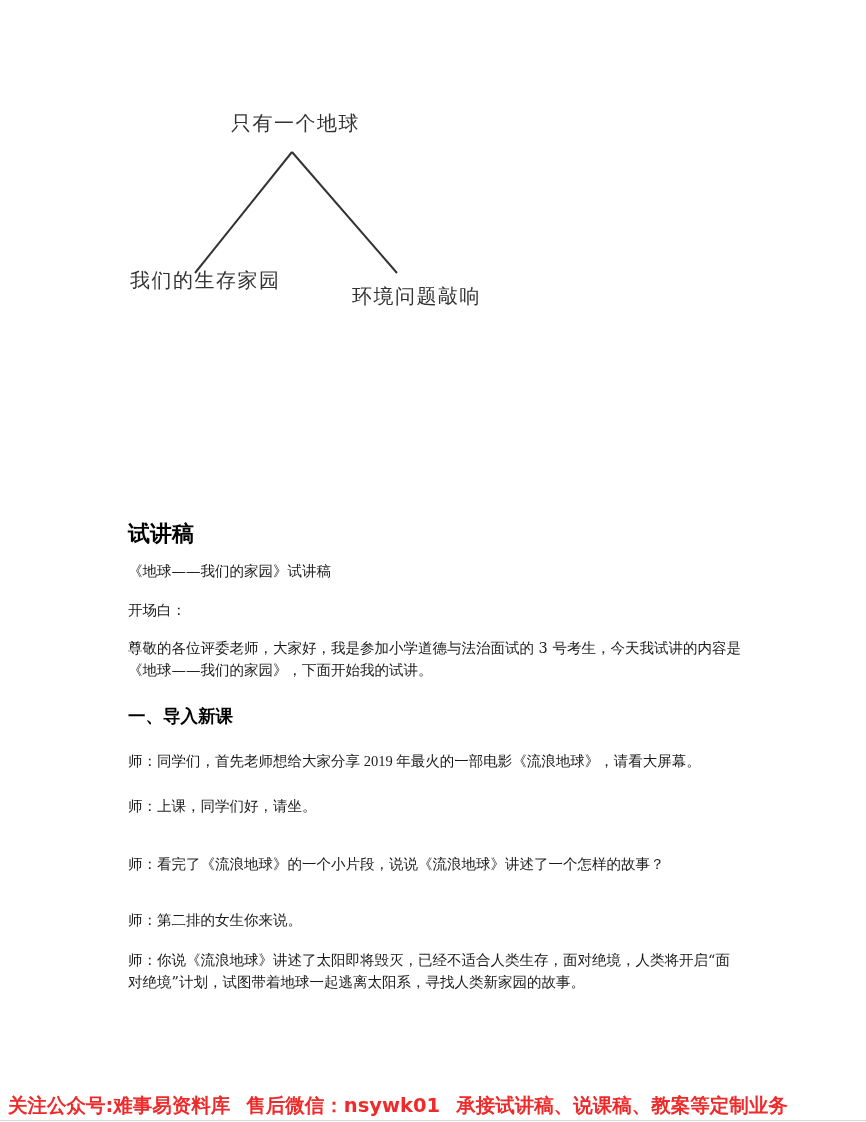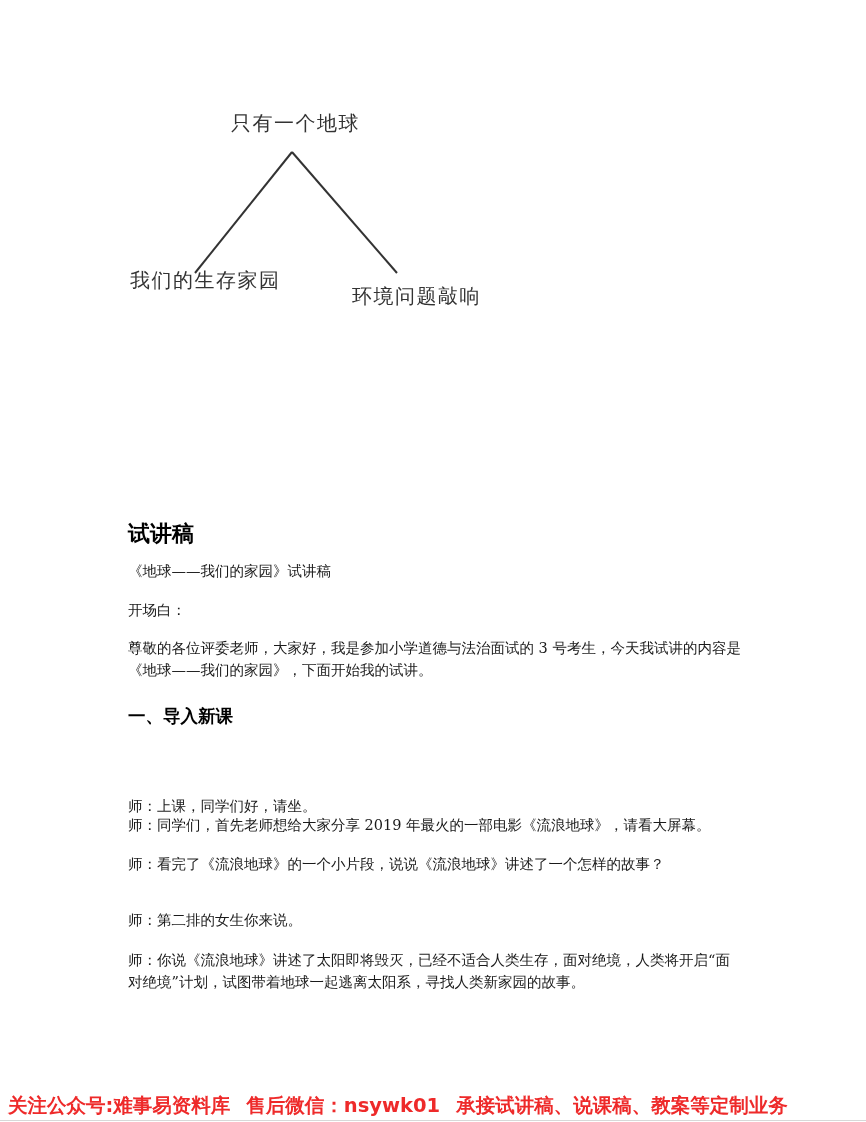--- a/index.html
+++ b/index.html
@@ -111,21 +111,21 @@
 <div class="p" style="top:560px;">《地球——我们的家园》试讲稿</div>
 
 <div class="p" style="top:599px;">开场白：</div>
 
 <div class="p" style="top:637px;">尊敬的各位评委老师，大家好，我是参加小学道德与法治面试的 3 号考生，今天我试讲的内容是《地球——我们的家园》，下面开始我的试讲。</div>
 
 <div class="h2">一、导入新课</div>
 
 <div class="p" style="top:748px;margin-top:47px;">师：上课，同学们好，请坐。</div>
 
-<div class="p" style="top:814px;">师：同学们，首先老师想给大家分享 2019 年最火的一部电影《流浪地球》，请看大屏幕。</div>
+<div class="p" style="top:750px;font-family:Liberation Serif, serif;">师：同学们，首先老师想给大家分享 2019 年最火的一部电影《流浪地球》，请看大屏幕。</div>
 
 <div class="p" style="top:853px;">师：看完了《流浪地球》的一个小片段，说说《流浪地球》讲述了一个怎样的故事？</div>
 
 <div class="p" style="top:909px;">师：第二排的女生你来说。</div>
 
 <div class="p" style="top:949px;">师：你说《流浪地球》讲述了太阳即将毁灭，已经不适合人类生存，面对绝境，人类将开启“面对绝境”计划，试图带着地球一起逃离太阳系，寻找人类新家园的故事。</div>
 
 <div class="watermark">
   <span class="wm-part">关注公众号:难事易资料库</span><span class="wm-part">售后微信：nsywk01</span><span>承接试讲稿、说课稿、教案等定制业务</span>
 </div>

